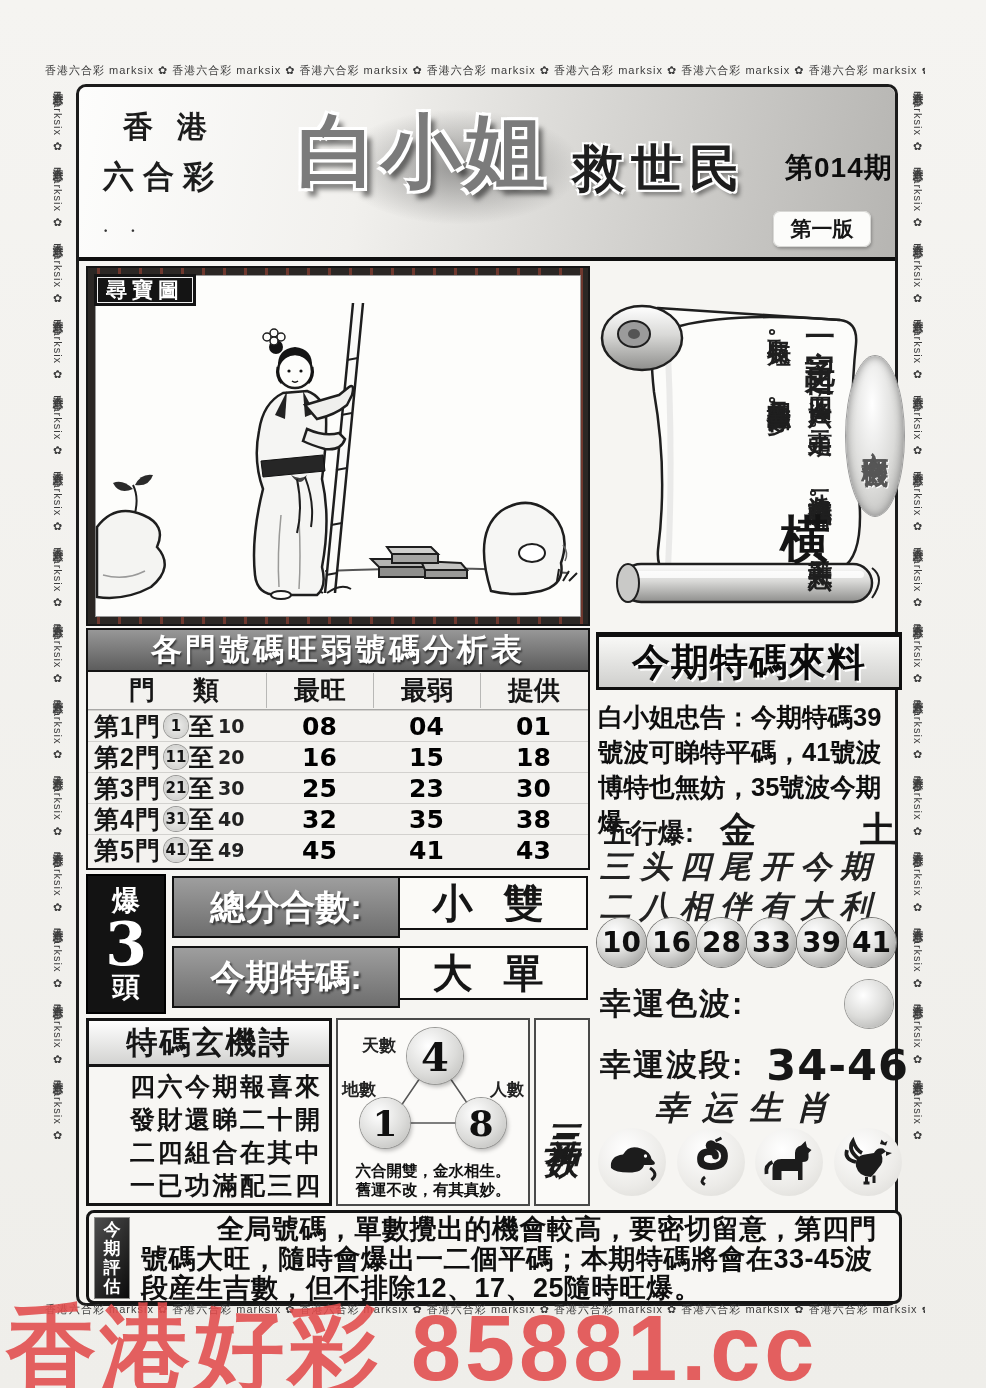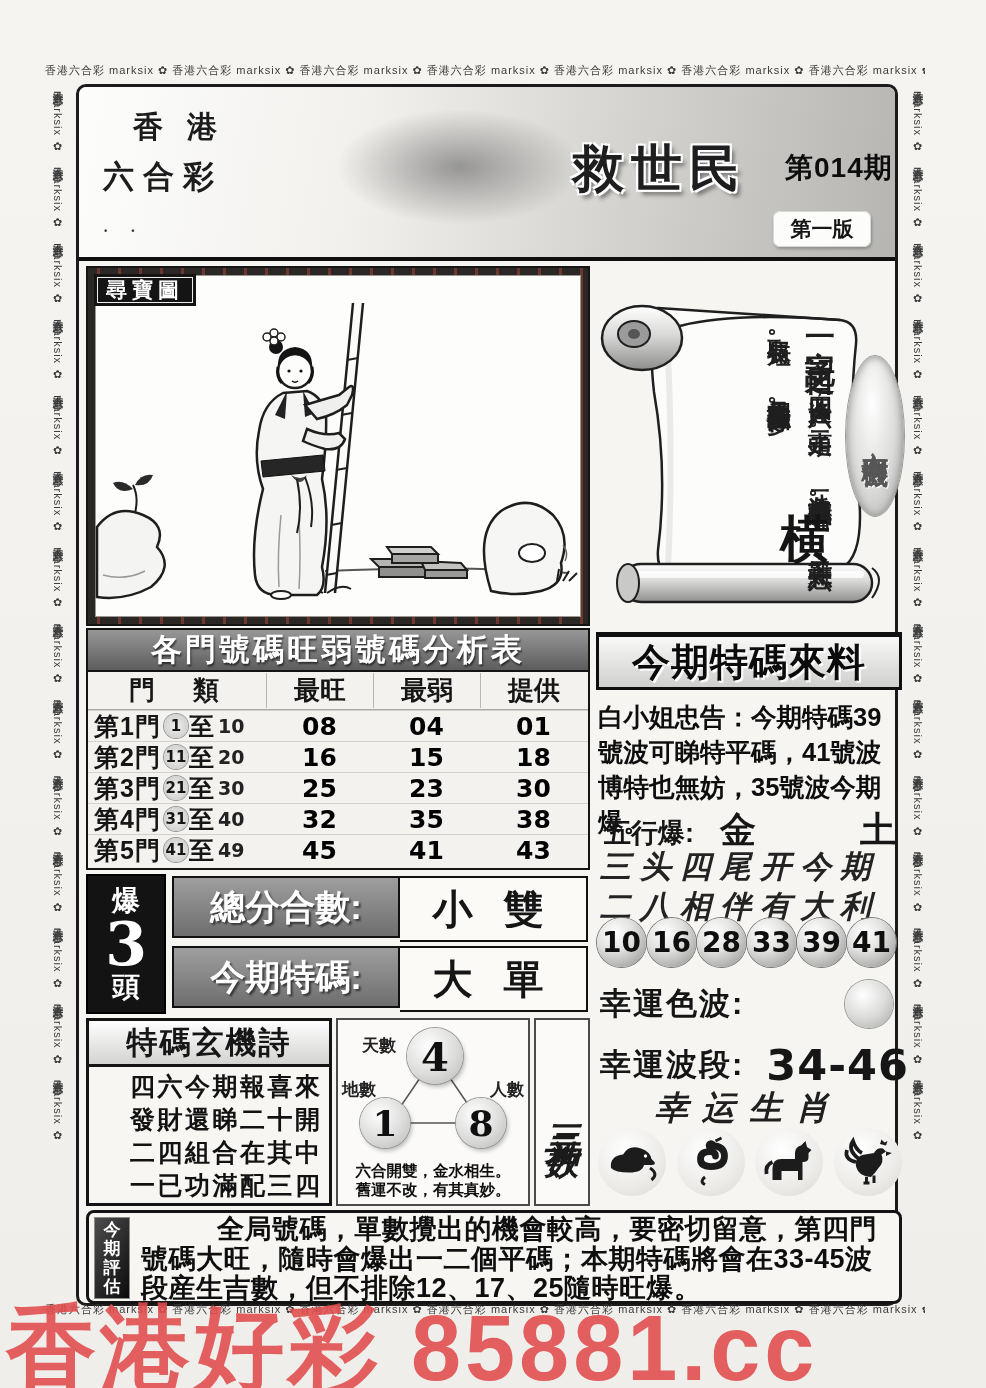--- a/index.html
+++ b/index.html
@@ -21,21 +21,21 @@
   .frame{left:76px;top:84px;width:822px;height:1222px;border:3px solid #1b1b1b;border-radius:10px;
          background:#f6f5f2;z-index:1;}
 
   
   .header{left:79px;top:87px;width:816px;height:174px;z-index:2;border-radius:8px 8px 0 0;
           border-bottom:4px solid #0f0f0f;
           background:linear-gradient(100deg,#fdfdfc 0%,#f1f0ed 35%,#d5d4d1 65%,#b6b5b2 100%);}
   .blob{position:absolute;left:210px;top:0;width:340px;height:160px;
         background:radial-gradient(closest-side,rgba(70,70,70,.5),rgba(70,70,70,0) 72%);}
   .brand{position:absolute;left:24px;top:20px;font-family:"Liberation Serif",serif;font-weight:bold;color:#1c1c1c;}
-  .b1{font-size:30px;letter-spacing:24px;margin-left:30px;}
+  .b1{font-size:30px;letter-spacing:24px;margin-left:20px;}
   .b2{font-size:31px;letter-spacing:9px;margin-top:8px;}
   .bdots{margin-top:24px;font-size:16px;letter-spacing:9px;color:#333;}
   .title-main{position:absolute;left:218px;top:12px;font-size:80px;font-weight:900;color:#7b7b7b;letter-spacing:4px;
       text-shadow:-3px -3px 0 #fff,3px -3px 0 #fff,-3px 3px 0 #fff,3px 3px 0 #fff,7px 8px 5px rgba(0,0,0,.5);}
   .title-sub{position:absolute;left:494px;top:48px;font-size:51px;font-weight:900;color:#1e1e1e;letter-spacing:7px;
       text-shadow:-2px -2px 0 #fff,2px -2px 0 #fff,-2px 2px 0 #fff,2px 2px 0 #fff,4px 5px 4px rgba(0,0,0,.45);}
   .issue{position:absolute;left:706px;top:62px;font-size:28px;font-weight:900;color:#0d0d0d;letter-spacing:1px;}
   .edition{position:absolute;left:694px;top:124px;width:98px;height:36px;background:#fcfcfa;border-radius:7px;
       display:flex;align-items:center;justify-content:center;font-size:21px;font-weight:bold;
       box-shadow:inset 0 0 0 1px #d8d8d5,1px 2px 3px rgba(0,0,0,.25);}
@@ -86,21 +86,21 @@
   .burst-side{left:86px;top:874px;width:80px;height:140px;background:#131313;color:#fff;z-index:2;
       display:flex;flex-direction:column;align-items:center;justify-content:center;border:2px solid #000;}
   .bs-t,.bs-b{font-size:28px;font-weight:bold;line-height:30px;}
   .bs-3{font-size:60px;font-weight:900;font-family:"DejaVu Serif",serif;line-height:56px;}
   .burst-row{position:absolute;display:flex;z-index:2;}
   .burst-row.r1{left:172px;top:876px;border-radius:30px;}
   .burst-row.r2{left:172px;top:946px;border-radius:29px;}
   .blabel{width:228px;height:62px;background:linear-gradient(#9e9e9e,#6e6e6e);border:2px solid #111;color:#fff;
       font-size:35px;font-weight:900;display:flex;align-items:center;justify-content:center;
       text-shadow:2px 2px 2px rgba(0,0,0,.55);}
-  .bvalue{width:188px;height:66px;background:#fbfaf7;border:2px solid #111;border-left:none;color:#151515;
+  .bvalue{width:188px;height:54px;background:#fbfaf7;border:2px solid #111;border-left:none;color:#151515;
       font-size:40px;font-weight:900;display:flex;align-items:center;justify-content:center;letter-spacing:10px;}
 
   
   .poem{left:86px;top:1018px;width:246px;height:188px;border:3px solid #141414;background:#f7f6f3;z-index:2;}
   .poem-title{height:46px;background:linear-gradient(#fefefe,#d3d3d1);border-bottom:3px solid #141414;
       font-size:31px;font-weight:900;letter-spacing:2px;display:flex;align-items:center;justify-content:center;}
   .poem-line{height:33px;line-height:33px;font-size:25px;font-weight:900;padding:0 9px;color:#121212;
       text-align:justify;text-align-last:justify;margin-left:32px;}
   .poem-line.first{margin-top:3px;}
 
@@ -180,20 +180,21 @@
 
   <div class="abs frame"></div>
 
   <div class="abs header">
     <div class="blob"></div>
     <div class="brand">
       <div class="b1">香港</div>
       <div class="b2">六合彩</div>
       <div class="bdots">· ·</div>
     </div>
+    <div class="title-main">白小姐</div>
     <div class="title-sub">救世民</div>
     <div class="issue">第014期</div>
     <div class="edition">第一版</div>
   </div>
 
   <div class="abs pic">
     <div class="pic-inner">
       <svg viewBox="0 0 486 342" width="486" height="342">
         <path d="M230,296 Q360,290 474,298" stroke="#555" fill="none" stroke-width="2"></path>
         <path d="M2,252 Q20,228 48,240 Q72,250 62,272 Q80,292 56,312 Q30,326 2,322 Z" fill="#f4f4f2" stroke="#1e1e1e" stroke-width="2.5"></path>

